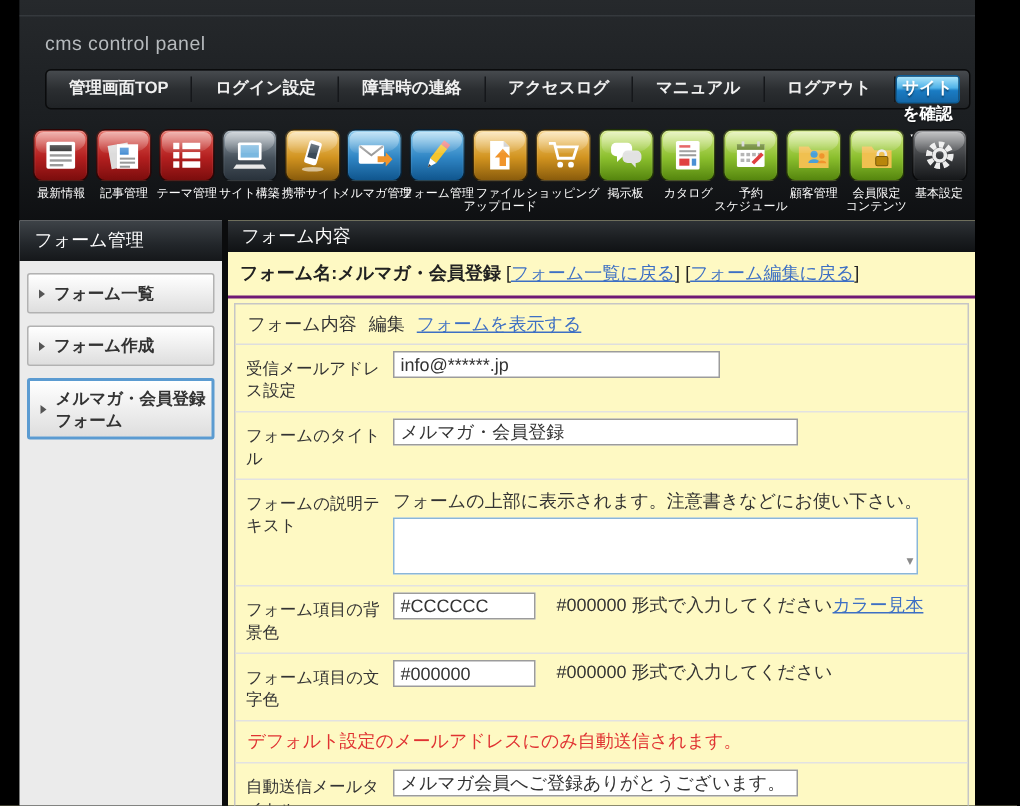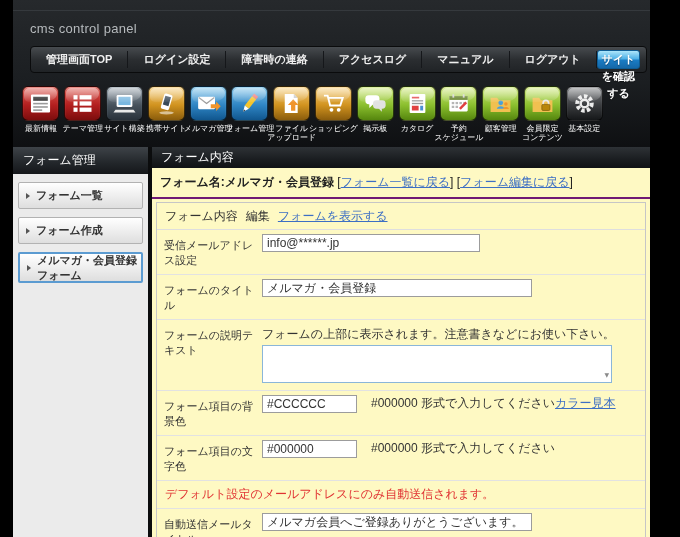--- a/index.html
+++ b/index.html
@@ -42,21 +42,21 @@
 
   
   .bodyarea { position:absolute; top:147px; left:0; width:637px; height:390px; background:#0b0c0d; display:flex; }
 
   .sidebar { width:135px; background:#ebebeb; flex-shrink:0; }
   .sb-head { height:27px; background:linear-gradient(#3e4348,#22262a 60%,#15171a); color:#fff;
     font-size:12px; line-height:27px; padding-left:10px; }
   .sb-item { margin:8px 5px 0; height:27px; background:linear-gradient(#ffffff,#ededed 55%,#dedede);
     border:1px solid #b2b2b2; border-radius:2px; display:flex; align-items:center; gap:6px;
     font-size:11px; font-weight:bold; color:#333; padding-left:7px; cursor:pointer; }
-  .sb-item.active { border:2px solid #5b9bd1; height:31px; }
+  .sb-item.active { border:2px solid #5b9bd1; height:41px; }
   .sb-arrowglyph { width:0; height:0; border-left:4px solid #555; border-top:3px solid transparent;
     border-bottom:3px solid transparent; flex-shrink:0; }
 
   .main { flex:1; margin-left:4px; background:#fef9c3; overflow:hidden; }
   .main-head { height:21px; background:linear-gradient(#2e3236,#1a1d20 60%,#101214); color:#fff;
     font-size:12px; line-height:21px; padding-left:9px; }
   .form-name { padding:6px 8px 6px; font-size:12px; color:#222; border-bottom:2px solid #701a75; }
   .form-name b { font-weight:bold; }
   .bracket { color:#222; }
 
@@ -107,20 +107,35 @@
               <rect x="5.5" y="11.4" width="13" height="1.4" fill="#9a9a9a"></rect>
               <rect x="5.5" y="14.4" width="13" height="1.4" fill="#9a9a9a"></rect>
               <rect x="5.5" y="17.2" width="8" height="1.4" fill="#9a9a9a"></rect>
             </svg>
           </div>
           <div class="tool-label">最新情報</div>
         </div>
         <div class="tool">
           <div class="tile c-red">
             <svg viewBox="0 0 24 24" xmlns="http://www.w3.org/2000/svg">
+              <g transform="rotate(-10 12 12)">
+                <rect x="3.5" y="5" width="12" height="14" fill="#dcdcdc"></rect>
+              </g>
+              <rect x="8" y="5.5" width="12.5" height="14.5" fill="#fff"></rect>
+              <rect x="9.7" y="7.5" width="5.2" height="4.2" fill="#4a90d4"></rect>
+              <rect x="9.7" y="13.4" width="9" height="1.2" fill="#999"></rect>
+              <rect x="9.7" y="15.8" width="9" height="1.2" fill="#999"></rect>
+              <rect x="9.7" y="18.2" width="6" height="1.2" fill="#999"></rect>
+            </svg>
+          </div>
+          <div class="tool-label">記事管理</div>
+        </div>
+        <div class="tool">
+          <div class="tile c-red">
+            <svg viewBox="0 0 24 24" xmlns="http://www.w3.org/2000/svg">
               <rect x="4" y="4.6" width="3.6" height="3.8" fill="#fff"></rect>
               <rect x="9.4" y="4.6" width="10.6" height="3.8" fill="#fff"></rect>
               <rect x="4" y="10.1" width="3.6" height="3.8" fill="#fff"></rect>
               <rect x="9.4" y="10.1" width="10.6" height="3.8" fill="#fff"></rect>
               <rect x="4" y="15.6" width="3.6" height="3.8" fill="#fff"></rect>
               <rect x="9.4" y="15.6" width="10.6" height="3.8" fill="#fff"></rect>
             </svg>
           </div>
           <div class="tool-label">テーマ管理</div>
         </div>

